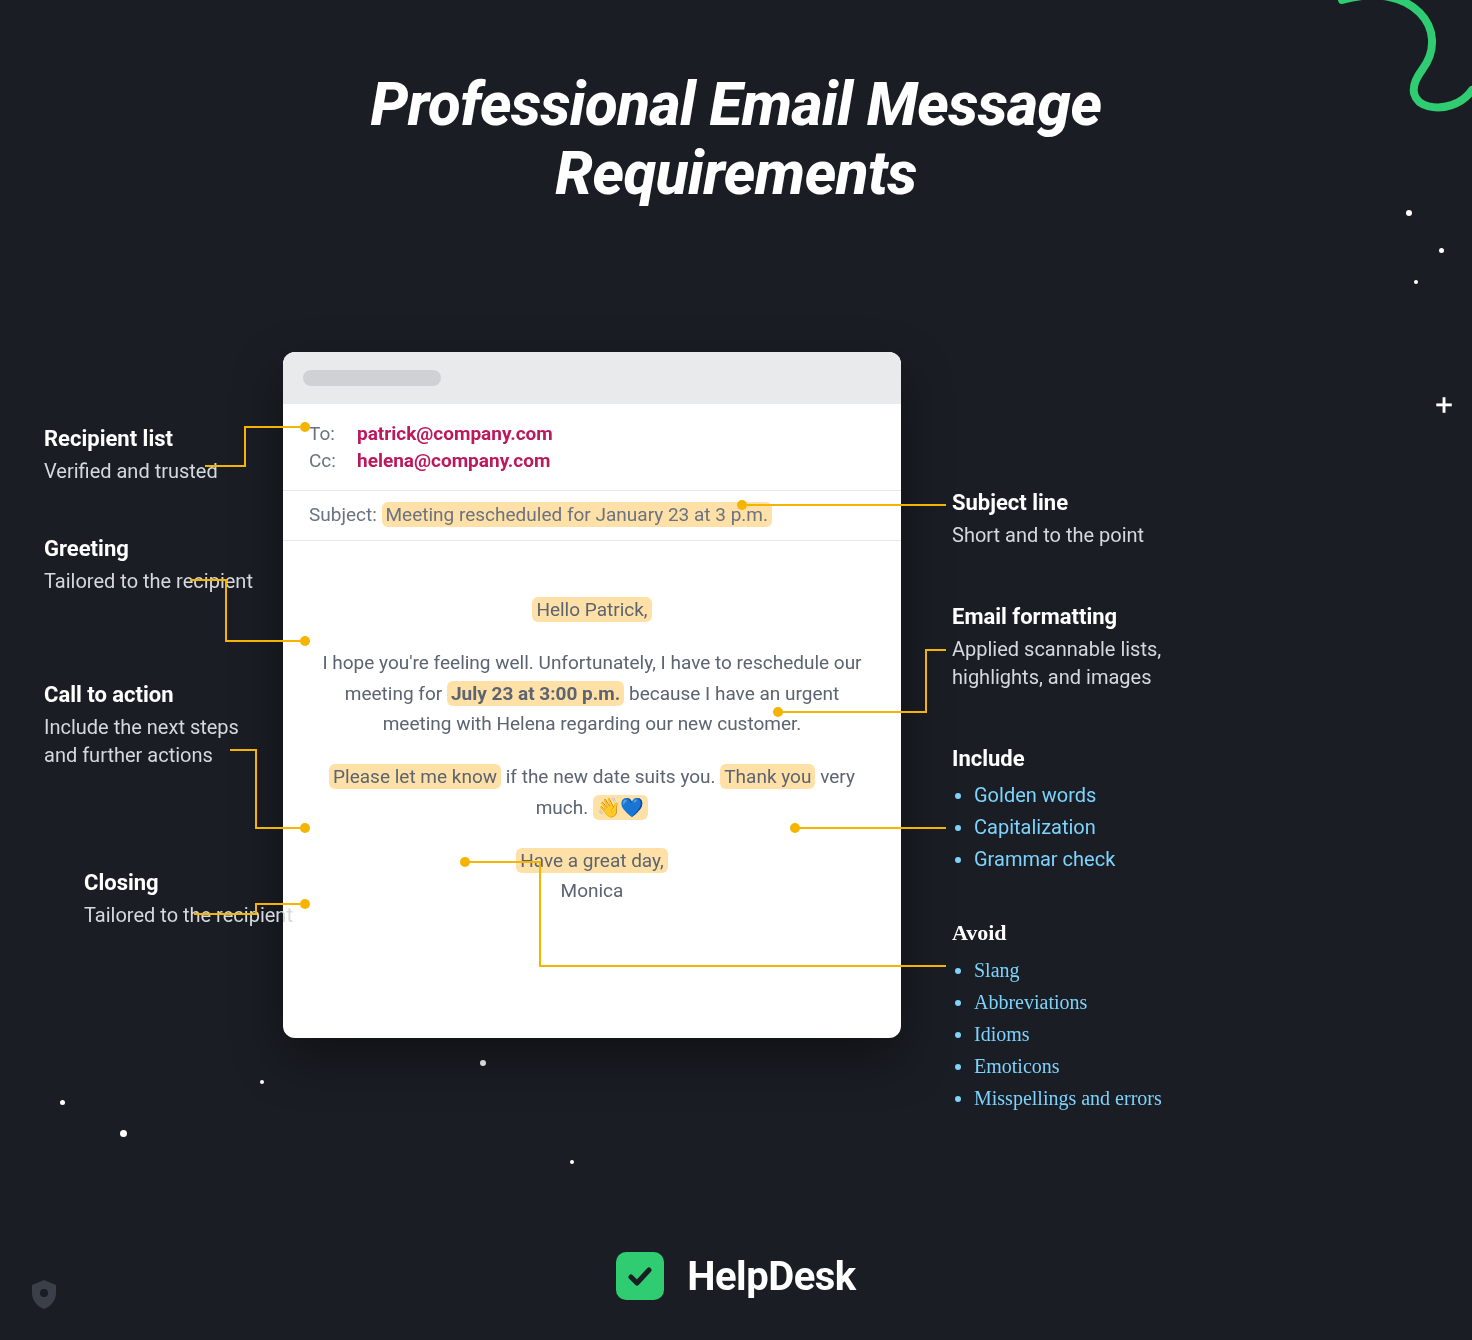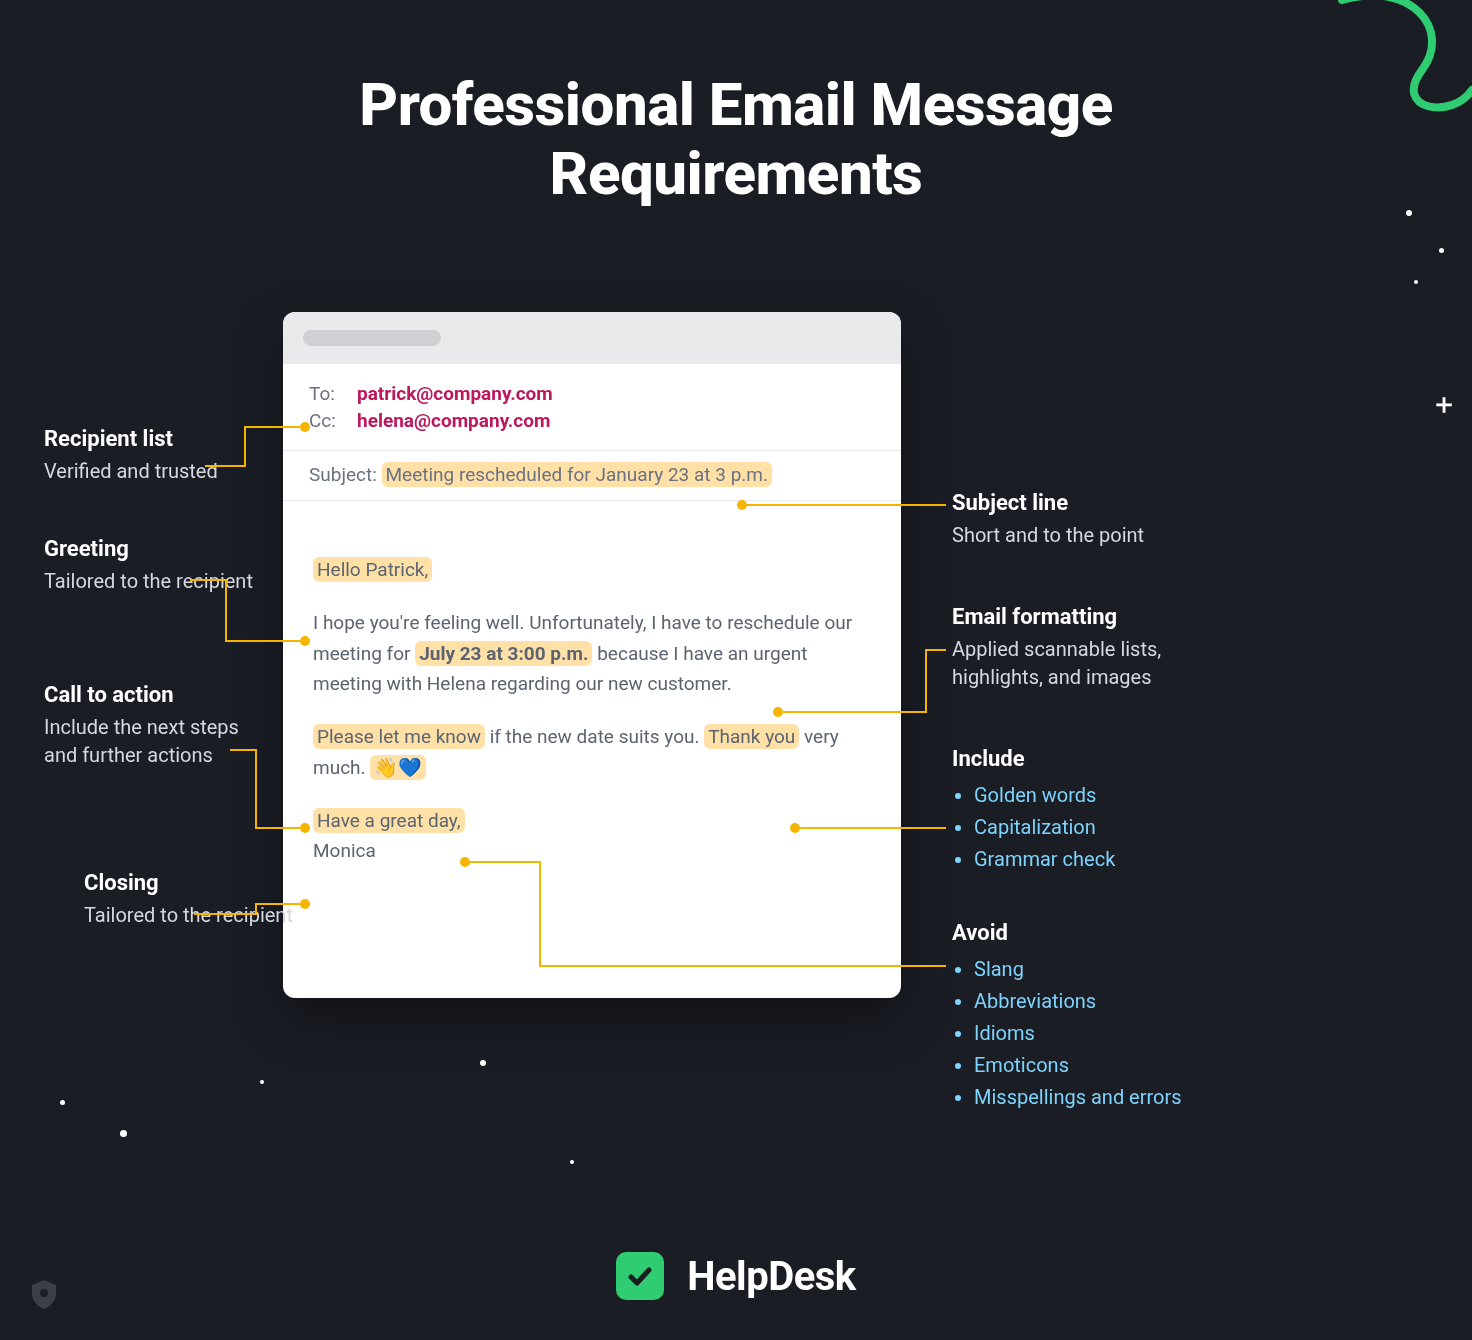--- a/index.html
+++ b/index.html
@@ -13,40 +13,41 @@
     border-radius:24px;
   }
   
   .squiggle{position:absolute;top:-10px;right:-10px;pointer-events:none;}
   .dots .d{position:absolute;background:#fff;border-radius:50%;}
   .plus{position:absolute;color:#fff;font-weight:900;font-size:28px;line-height:1;}
   .title{
     position:absolute;top:70px;left:0;right:0;
     text-align:center;font-weight:800;font-size:60px;line-height:1.15;
     letter-spacing:-0.5px;
+    font-style:italic;
   }
   .canvas{position:absolute;inset:0;}
   
   .card{
-    position:absolute;left:283px;top:312px;width:618px;height:686px;
+    position:absolute;left:283px;top:352px;width:618px;height:686px;
     background:#fff;border-radius:12px;overflow:hidden;color:#424b57;
     box-shadow:0 20px 50px rgba(0,0,0,0.4);
   }
   .card-top{height:52px;background:#e9eaec;display:flex;align-items:center;padding:0 20px;}
   .pill{width:138px;height:16px;background:#cfd1d4;border-radius:8px;}
   .hdr{padding:18px 26px 14px;font-size:19px;color:#6b7280;}
   .hdr .row{display:flex;gap:12px;margin-bottom:4px;}
   .hdr .lab{width:36px;}
   .hdr .val{font-weight:700;color:#be185d;}
   .subj{padding:12px 26px 14px;font-size:19px;color:#6b7280;}
   .sep{height:1px;background:#e7e8eb;}
   .body{padding:54px 30px 20px;font-size:19px;line-height:1.62;color:#5b6470;}
   .hl{background:#ffe1a8;border-radius:6px;padding:1px 4px;}
   .hlb{background:#ffe1a8;border-radius:6px;padding:1px 4px;font-weight:700;}
-  .body p{margin:0 0 22px 0;}
+  .body p{margin:0 0 22px 0;text-align:center;}
   
   .ann{position:absolute;color:#fff;}
   .ann .h{font-weight:700;font-size:22px;margin-bottom:6px;}
   .ann .s{font-size:20px;color:#d5d8de;line-height:1.4;}
   .ann ul{margin:8px 0 0 0;padding-left:22px;font-size:20px;color:#7dd3fc;line-height:1.6;}
   
   .dot{position:absolute;width:10px;height:10px;border-radius:50%;background:#f4b400;}
   
   svg.lines{position:absolute;inset:0;pointer-events:none;}
   svg.lines path,svg.lines line{stroke:#f4b400;stroke-width:2;fill:none;}
@@ -142,21 +143,21 @@
     <div class="s">Applied scannable lists, highlights, and images</div>
   </div>
   <div class="ann" style="left:952px;top:746px;width:260px;">
     <div class="h">Include</div>
     <ul>
       <li>Golden words</li>
       <li>Capitalization</li>
       <li>Grammar check</li>
     </ul>
   </div>
-  <div class="ann" style="left:952px;top:920px;width:280px;">
+  <div class="ann" style="left:952px;top:920px;width:280px;font-family:Liberation Serif, serif;">
     <div class="h">Avoid</div>
     <ul>
       <li>Slang</li>
       <li>Abbreviations</li>
       <li>Idioms</li>
       <li>Emoticons</li>
       <li>Misspellings and errors</li>
     </ul>
   </div>
 

